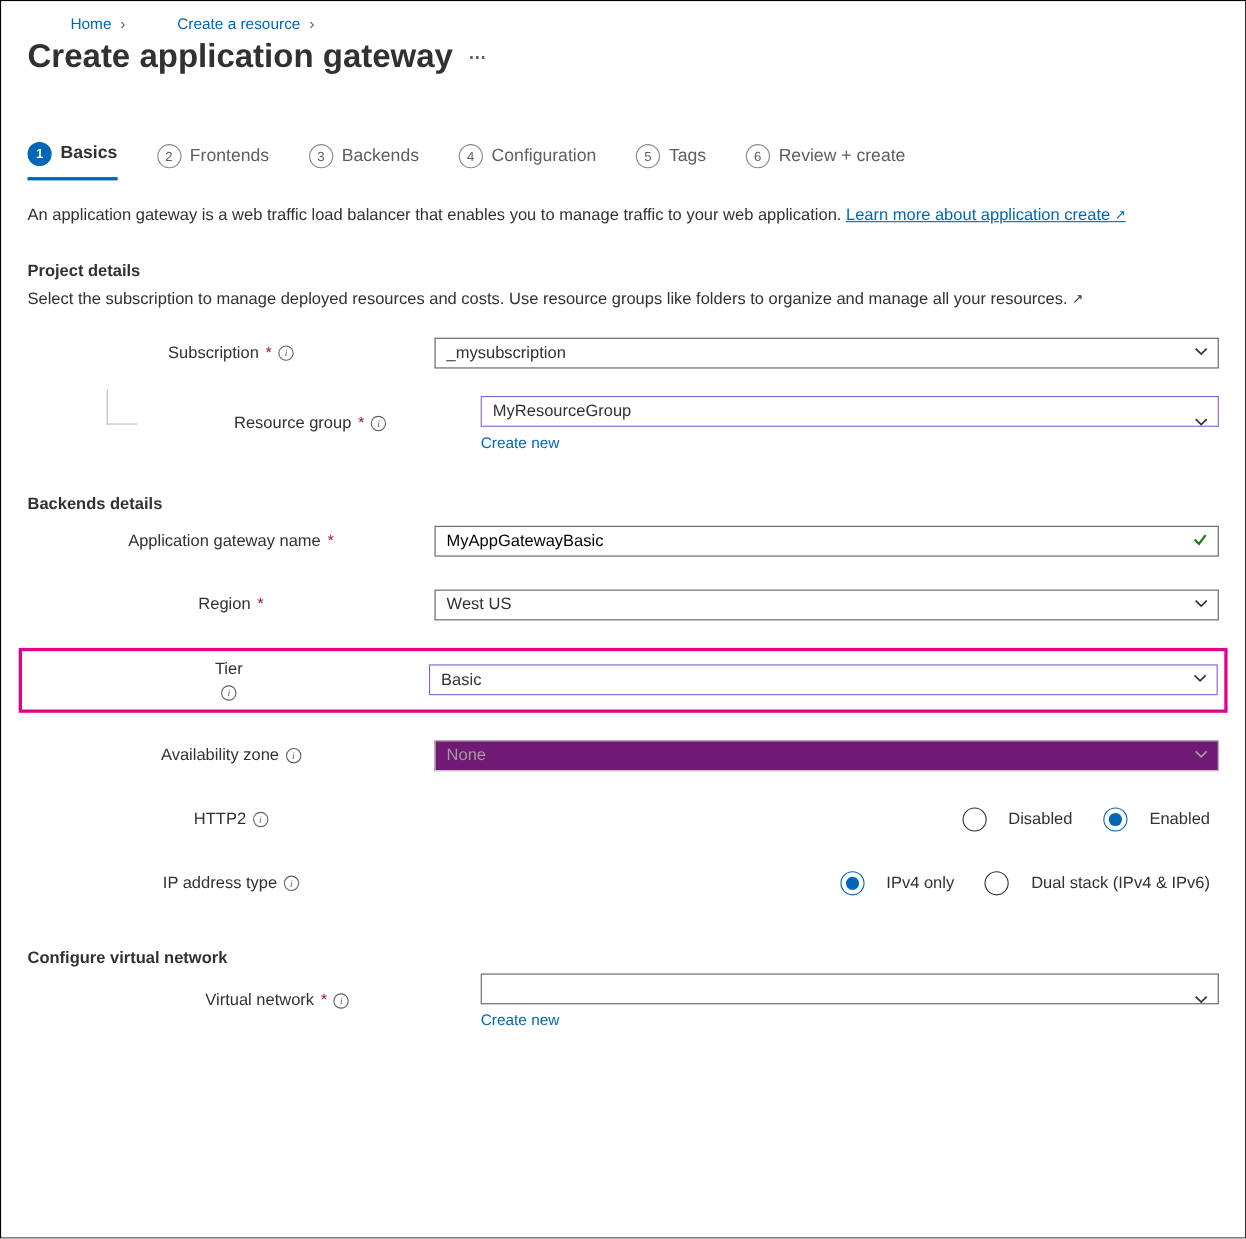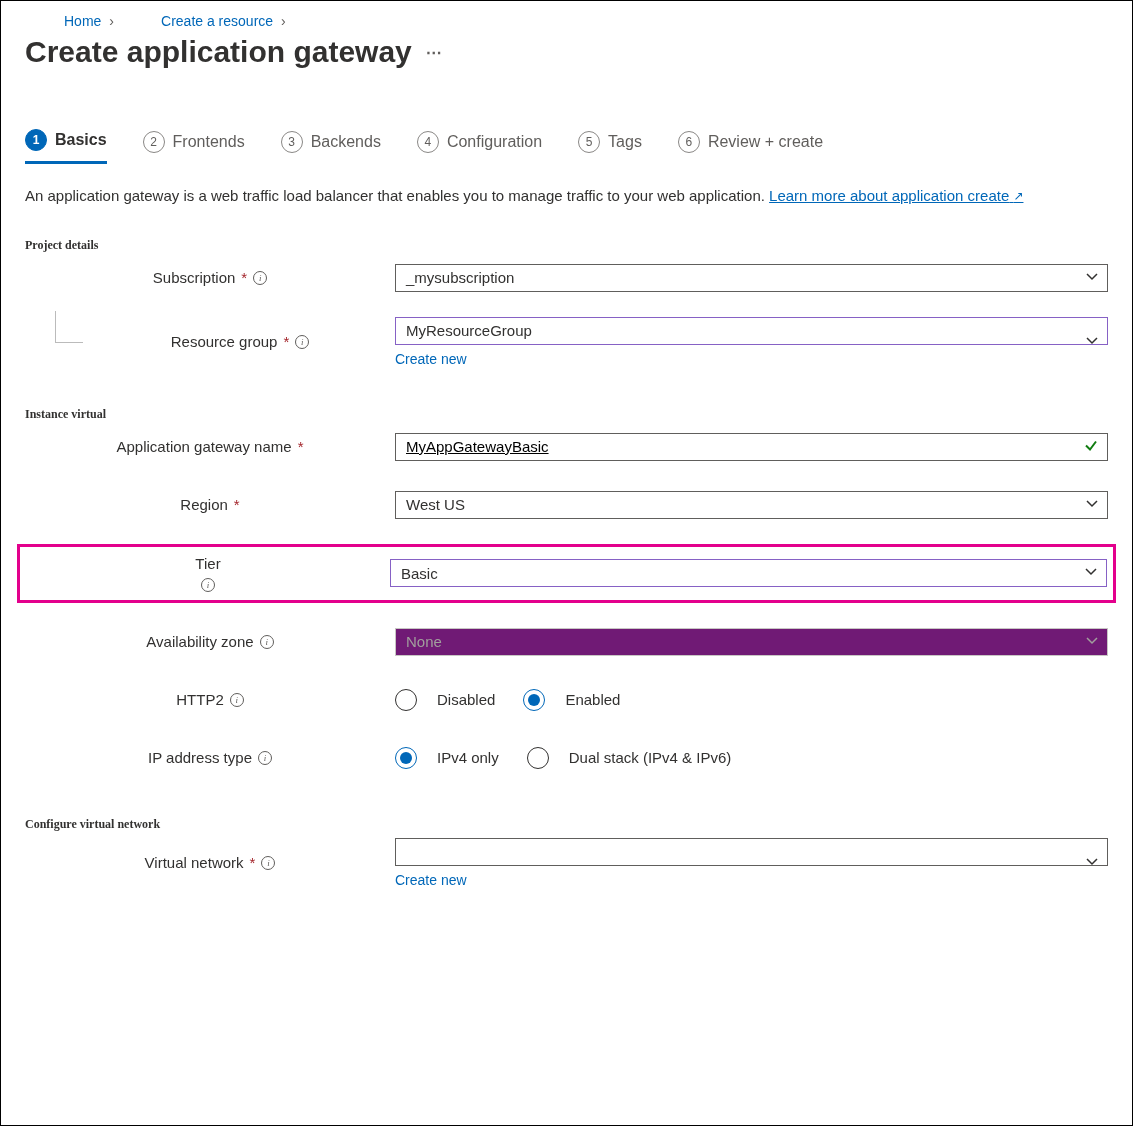--- a/index.html
+++ b/index.html
@@ -66,29 +66,29 @@
     color: #605e5c;
   }
   .tab.active .step-circle {
     background: #0067b8;
     border-color: #0067b8;
     color: #fff;
   }
   .intro-text { font-size: 15px; line-height: 1.5; margin-bottom: 30px;}
   .link { color: #0067b8; text-decoration: underline; }
   .ext-icon { font-size: 12px; vertical-align: 1px;}
-  h3.section-title { font-size: 12px; font-weight: 600; margin: 30px 0 6px 0; font-family: Liberation Serif, serif;}
+  h3.section-title { font-size: 15px; font-weight: 600; margin: 30px 0 6px 0;}
   .section-desc { font-size: 15px; line-height: 1.4; margin: 0 0 20px 0;}
   .form-row {
     display: flex;
     align-items: center;
     min-height: 38px;
     margin-bottom: 20px;
   }
-  .form-row.tight { margin-bottom: 6px; }
+  .form-row.tight { margin-bottom: 6px; margin-left: 42px; }
   .label-col {
     width: 370px;
     display: flex;
     align-items: center;
     gap: 6px;
     font-size: 15px;
     justify-content: center;
   }
   .label-col.indent {
     padding-left: 60px;
@@ -130,36 +130,36 @@
   }
   .select-box.purple-border { border-color: #8661c5; }
   .select-box.disabled { background: #701a75; color: #a19f9d; border-color: #c8c6c4;}
   .chev-down {
     position: absolute;
     right: 10px;
     top: 50%;
     transform: translateY(-50%);
   }
   .chev-down svg { width: 12px; height: 12px; }
-  .text-input { outline: none; text-decoration: underline; }
+  .text-input { outline: none; }
   .valid-check {
     position: absolute;
     right: 10px;
     top: 50%;
     transform: translateY(-50%);
     color: #107c10;
   }
   .sub-link {
     color: #0067b8;
     font-size: 14px;
     margin-top: 6px;
     display: inline-block;
     cursor: pointer;
   }
-  .radio-group { display: flex; gap: 20px; align-items: center;}
+  .radio-group { display: flex; gap: 20px; align-items: center; justify-content: flex-end;}
   .radio {
     width: 22px; height: 22px;
     border: 1.5px solid #323130;
     border-radius: 50%;
     display: inline-flex;
     align-items: center;
     justify-content: center;
   }
   .radio.checked { border-color: #0067b8; }
   .radio.checked::after {
@@ -224,20 +224,24 @@
 
   <div class="intro-text">
     <span>An application gateway is a web traffic load balancer that enables you to manage traffic to your web application.  </span>
     <a href="#" class="link">
       <span>Learn more about application create</span>
       <span class="ext-icon">↗</span>
     </a>
   </div>
 
   <h3 class="section-title">Project details</h3>
+  <p class="section-desc">
+    <span>Select the subscription to manage deployed resources and costs. Use resource groups like folders to organize and manage all your resources.</span>
+    <span class="ext-icon">↗</span>
+  </p>
 
   <div class="form-row">
     <div class="label-col">
       <span>Subscription</span>
       <span class="required">*</span>
       <span class="info-icon">i</span>
     </div>
     <div class="control-col">
       <div class="select-box">
         <span>_mysubscription</span>
@@ -263,21 +267,21 @@
       </div>
       <span class="chev-down">
         <svg viewBox="0 0 12 12">
             <path d="M1 3 L6 8 L11 3" fill="none" stroke="#323130" stroke-width="1.5"></path>
           </svg>
       </span>
       <div><span class="sub-link">Create new</span></div>
     </div>
   </div>
 
-  <h3 class="section-title" style="margin-top:40px">Instance virtual</h3>
+  <h3 class="section-title" style="margin-top:40px">Backends details</h3>
 
   <div class="form-row">
     <div class="label-col">
       <span>Application gateway name</span>
       <span class="required">*</span>
     </div>
     <div class="control-col">
       <input class="text-input" value="MyAppGatewayBasic" style="">
       <span class="valid-check">
         <svg width="14" height="14" viewBox="0 0 14 14">

